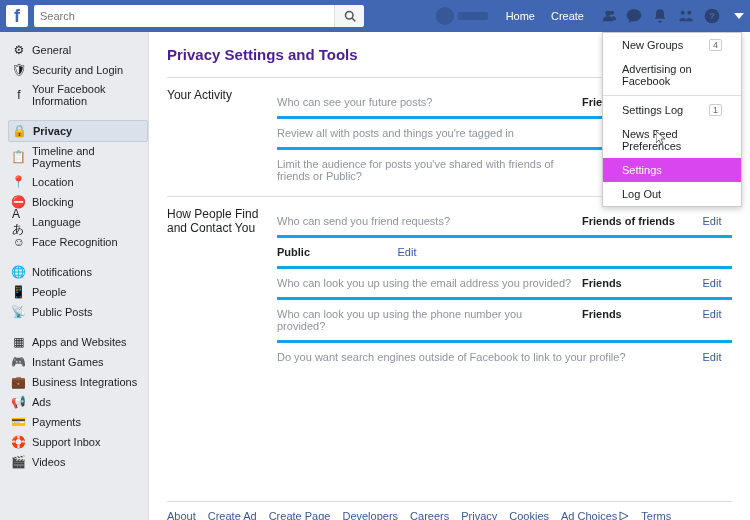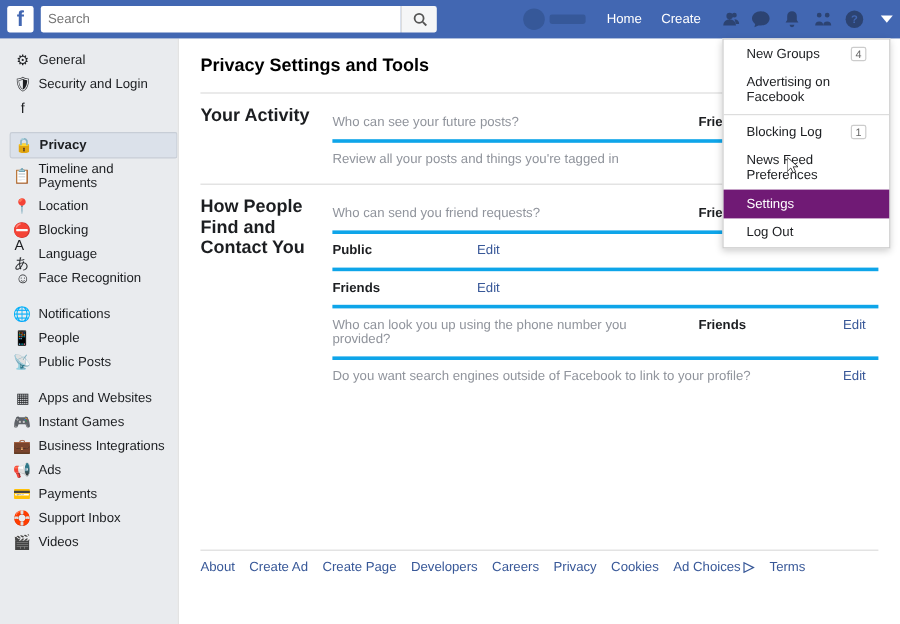--- a/index.html
+++ b/index.html
@@ -12,35 +12,35 @@
 .spacer{flex:1}
 .profile{width:18px;height:18px;background:#365899;border-radius:50%;margin-right:4px}
 .profile-name{width:30px;height:8px;background:#365899;border-radius:2px;margin-right:10px}
 .nav-link{color:#fff;font-size:11px;font-weight:normal;margin:0 8px;cursor:pointer}
 .icon-grp{display:flex;align-items:center;gap:10px;margin-left:8px}
 .top-icon{width:16px;height:16px;color:#2c4372;cursor:pointer}
 .top-icon svg{width:16px;height:16px;fill:currentColor}
 .caret{width:0;height:0;border-left:5px solid transparent;border-right:5px solid transparent;border-top:6px solid #fff;cursor:pointer;margin-left:4px}
 .dropdown{position:absolute;top:32px;right:8px;width:140px;background:#fff;border:1px solid #ccc;box-shadow:0 2px 6px rgba(0,0,0,.2);z-index:20;font-size:11px}
 .dd-item{padding:6px 19px;cursor:pointer;display:flex;justify-content:space-between;align-items:center;color:#1c1e21}
-.dd-item.selected{background:#701a75;color:#fff}
+.dd-item.selected{background:#d946ef;color:#fff}
 .dd-sep{height:1px;background:#ddd;margin:2px 0}
 .dd-badge{border:1px solid #ccc;font-size:9px;padding:0 3px;border-radius:2px;color:#666}
 .cursor{position:absolute;top:131px;right:82px;z-index:30;pointer-events:none}
 .cursor svg{width:12px;height:14px}
 .main{display:flex;height:488px}
 .sidebar{width:148px;padding:8px 0 8px 8px}
 .side-sec{margin-bottom:10px}
 .side-item{display:flex;align-items:center;padding:3px 4px;cursor:pointer;color:#1c1e21;gap:6px}
 .side-item.active{background:#dbe1ea;border:1px solid #c7cdd6;border-radius:2px;font-weight:bold}
 .side-ico{width:14px;height:14px;flex-shrink:0;display:flex;align-items:center;justify-content:center;font-size:12px}
 .content{flex:1;background:#fff;border-left:1px solid #ddd;padding:14px 18px;overflow-y:auto;position:relative}
-.page-title{font-size:15px;font-weight:bold;color:#000000;margin-bottom:14px}
+.page-title{font-size:15px;font-weight:bold;color:#4c1d95;margin-bottom:14px}
 .sec{display:flex;border-top:1px solid #ddd;padding-top:10px;margin-bottom:6px}
-.sec-label{width:110px;font-size:15px;font-weight:bold;color:#1c1e21;padding-right:8px}
+.sec-label{width:110px;font-size:12px;font-weight:normal;color:#1c1e21;padding-right:8px}
 .sec-body{flex:1}
 .row{display:flex;padding:8px 0;border-bottom:3px solid #0ea5e9}
 .row:last-child{border-bottom:none}
 .row-q{flex:1;color:#90949c;font-size:11px;padding-right:10px}
 .row-v{width:110px;color:#1c1e21;font-size:11px;font-weight:bold}
 .row-e{width:40px;text-align:center}
 .row-e a{color:#385898;font-size:11px;cursor:pointer}
 .footer{border-top:1px solid #ddd;margin-top:130px;padding-top:8px;display:flex;flex-wrap:wrap;gap:12px}
 .footer a{color:#385898;font-size:11px;cursor:pointer}
 .adch{display:inline-flex;align-items:center;gap:2px}
@@ -88,21 +88,21 @@
 <div class="dropdown" id="dropdown">
     <div class="dd-item">
       <span>New Groups</span>
       <span class="dd-badge">4</span>
     </div>
     <div class="dd-item">
       <span>Advertising on Facebook</span>
     </div>
     <div class="dd-sep"></div>
     <div class="dd-item">
-      <span>Blocking Log</span>
+      <span>Settings Log</span>
       <span class="dd-badge">1</span>
     </div>
     <div class="dd-item">
       <span>News Feed Preferences</span>
     </div>
     <div class="dd-item selected">
       <span>Settings</span>
     </div>
     <div class="dd-item">
       <span>Log Out</span>
@@ -118,20 +118,21 @@
         <div class="side-item">
           <span class="side-ico">⚙</span>
           <span>General</span>
         </div>
         <div class="side-item">
           <span class="side-ico">🛡</span>
           <span>Security and Login</span>
         </div>
         <div class="side-item">
           <span class="side-ico">f</span>
+          <span>Your Facebook Information</span>
         </div>
       </div>
       <div class="side-sec">
         <div class="side-item active">
           <span class="side-ico">🔒</span>
           <span>Privacy</span>
         </div>
         <div class="side-item">
           <span class="side-ico">📋</span>
           <span>Timeline and Payments</span>
@@ -203,39 +204,45 @@
     <div id="sections">
         <div class="sec">
           <div class="sec-label">Your Activity</div>
           <div class="sec-body">
             <div class="row">
               <div class="row-q">Who can see your future posts?</div>
               <div class="row-v">Friends</div>
               <div class="row-e"></div>
             </div>
             <div class="row">
-              <div class="row-q">Review all your posts and things you're tagged in</div>
+              <div class="row-q">Review all with posts and things you're tagged in</div>
+              <div class="row-v"></div>
+              <div class="row-e"></div>
+            </div>
+            <div class="row">
+              <div class="row-q">Limit the audience for posts you've shared with friends of friends or Public?</div>
               <div class="row-v"></div>
               <div class="row-e"></div>
             </div>
           </div>
         </div>
         <div class="sec">
           <div class="sec-label">How People Find and Contact You</div>
           <div class="sec-body">
             <div class="row">
               <div class="row-q">Who can send you friend requests?</div>
               <div class="row-v">Friends of friends</div>
               <div class="row-e"><a>Edit</a></div>
             </div>
             <div class="row">
               <div class="row-v">Public</div>
               <div class="row-e"><a>Edit</a></div>
             </div>
             <div class="row">
+              <div class="row-q">Who can look you up using the email address you provided?</div>
               <div class="row-v">Friends</div>
               <div class="row-e"><a>Edit</a></div>
             </div>
             <div class="row">
               <div class="row-q">Who can look you up using the phone number you provided?</div>
               <div class="row-v">Friends</div>
               <div class="row-e"><a>Edit</a></div>
             </div>
             <div class="row">
               <div class="row-q">Do you want search engines outside of Facebook to link to your profile?</div>

